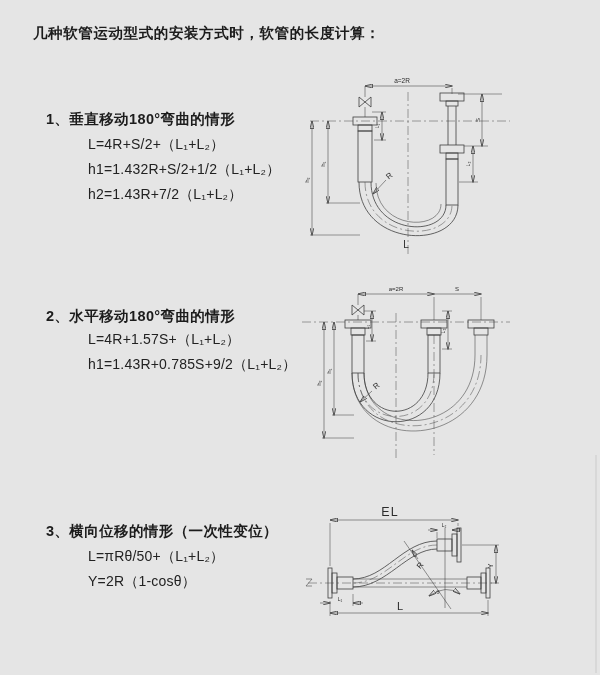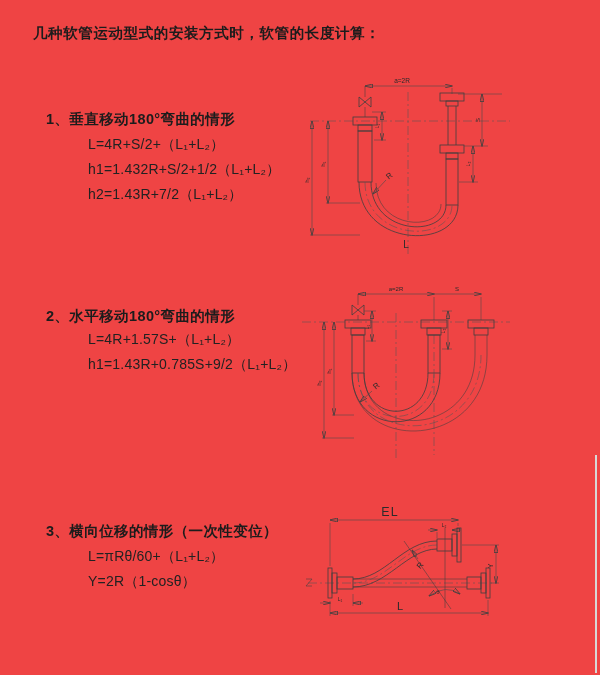--- a/index.html
+++ b/index.html
@@ -1,17 +1,17 @@
 <!DOCTYPE html>
 <html><head>
 <meta charset="utf-8">
 <style>
   html,body{margin:0;padding:0;background:#fff;}
   .page{
-    position:relative;width:600px;height:675px;background:#ef4444;
+    position:relative;width:600px;height:675px;background:#e5e5e5;
     font-family:"Liberation Sans","DejaVu Sans",sans-serif;color:#1c1c1c;overflow:hidden;
   }
   .doc-title{
     position:absolute;left:33px;top:24px;font-size:14.5px;font-weight:600;letter-spacing:.6px;white-space:nowrap;
   }
   .sec-heading{
     position:absolute;left:46px;font-size:14.5px;font-weight:700;letter-spacing:.4px;white-space:nowrap;
   }
   .formula{
     position:absolute;left:88px;font-size:14px;font-weight:400;letter-spacing:.2px;white-space:nowrap;color:#222;
@@ -41,21 +41,21 @@
   <div class="sec-heading h1">1、垂直移动180°弯曲的情形</div>
   <div class="formula f11">L=4R+S/2+（L₁+L₂）</div>
   <div class="formula f12">h1=1.432R+S/2+1/2（L₁+L₂）</div>
   <div class="formula f13">h2=1.43R+7/2（L₁+L₂）</div>
 
   <div class="sec-heading h2">2、水平移动180°弯曲的情形</div>
   <div class="formula f21">L=4R+1.57S+（L₁+L₂）</div>
   <div class="formula f22">h1=1.43R+0.785S+9/2（L₁+L₂）</div>
 
   <div class="sec-heading h3">3、横向位移的情形（一次性变位）</div>
-  <div class="formula f31">L=πRθ/60+（L₁+L₂）</div>
+  <div class="formula f31">L=πRθ/50+（L₁+L₂）</div>
   <div class="formula f32">Y=2R（1-cosθ）</div>
 
   <svg class="diag d1" width="296" height="198" viewBox="0 0 296 198">
     <defs>
       <marker id="ar1" viewBox="0 0 8 4" markerWidth="8" markerHeight="4" refX="7.5" refY="2" orient="auto-start-reverse" markerUnits="userSpaceOnUse">
         <path d="M0,0 L8,2 L0,4 Z" fill="#3f3f3f" stroke="none"></path>
       </marker>
       <pattern id="braid1" width="3.5" height="3.5" patternUnits="userSpaceOnUse">
         <path d="M0,3.5 L3.5,0 M0,0 L3.5,3.5" stroke="#5a5a5a" stroke-width=".5" fill="none"></path>
       </pattern>

